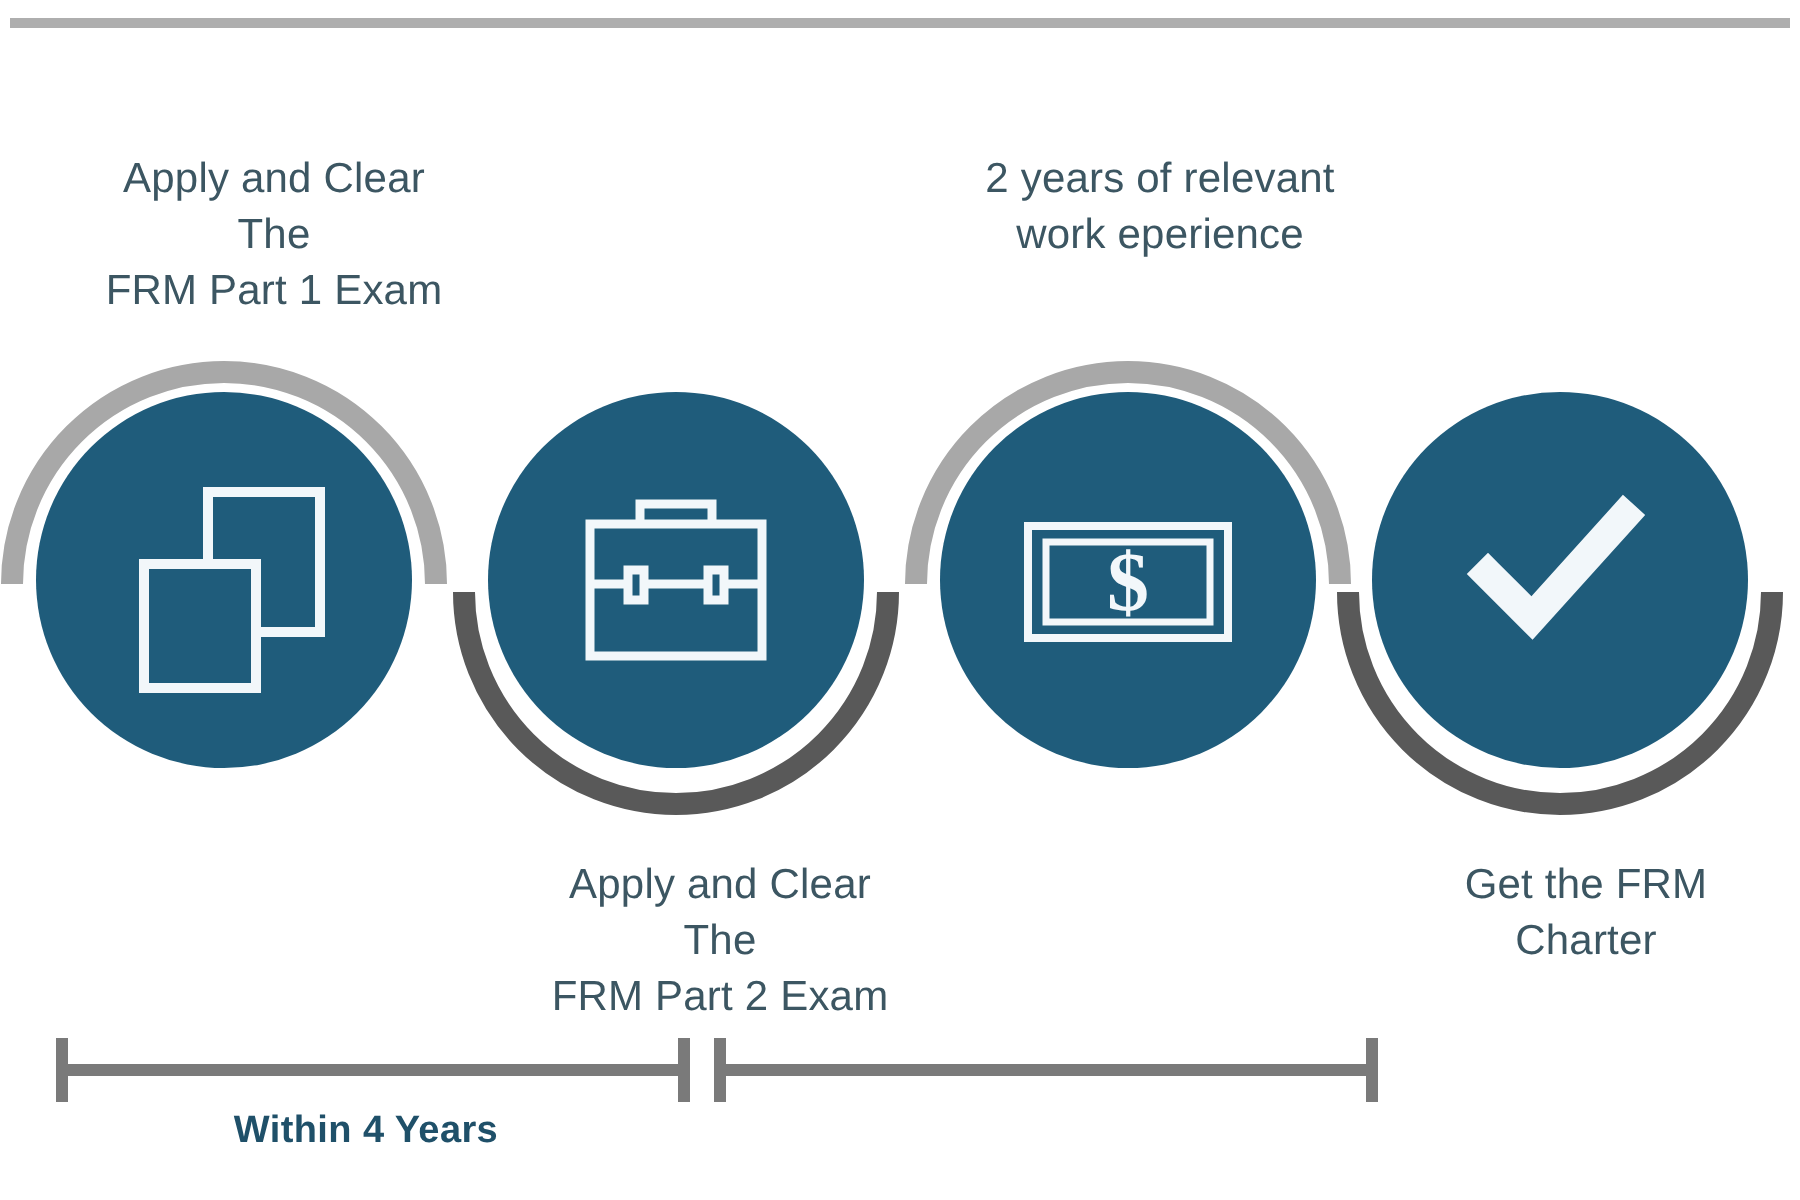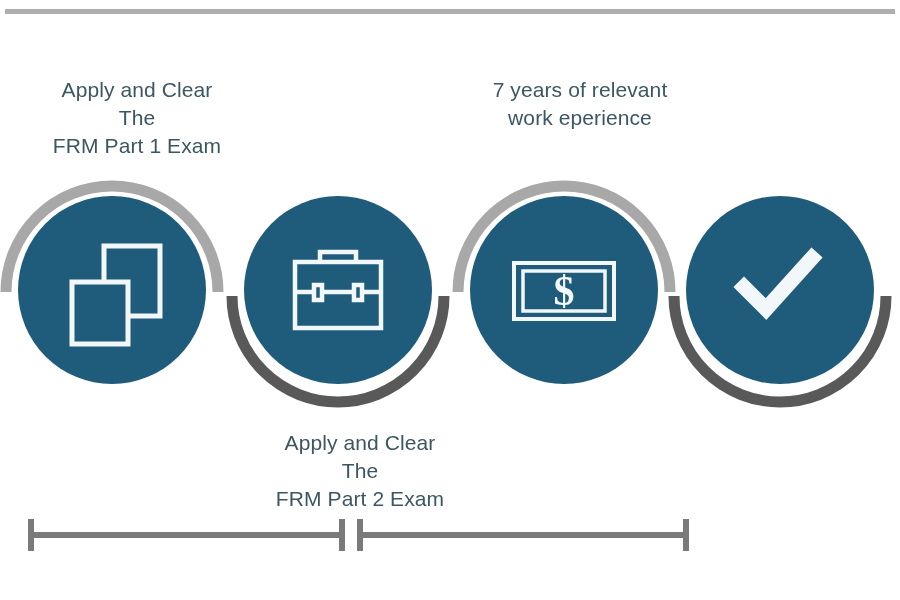--- a/index.html
+++ b/index.html
@@ -133,22 +133,24 @@
 
       <line x1="360" y1="535" x2="686" y2="535"></line>
       <line x1="360" y1="519" x2="360" y2="551"></line>
       <line x1="686" y1="519" x2="686" y2="551"></line>
     </g>
   </svg>
 
   <div class="caption caption-top-1">Apply and Clear The
 FRM Part 1 Exam</div>
 
-  <div class="caption caption-top-3">7 years of  relevant
+  <div class="caption caption-top-3">2 years of  relevant
 work eperience</div>
 
   <div class="caption caption-bot-2">Apply and Clear The
 FRM Part 2 Exam</div>
 
+  <div class="caption caption-bot-4">Get the FRM Charter</div>
 
+  <div class="timeline-label tl-label-1">Within 4 Years</div>
 
 
 </div>
 
 </body></html>

